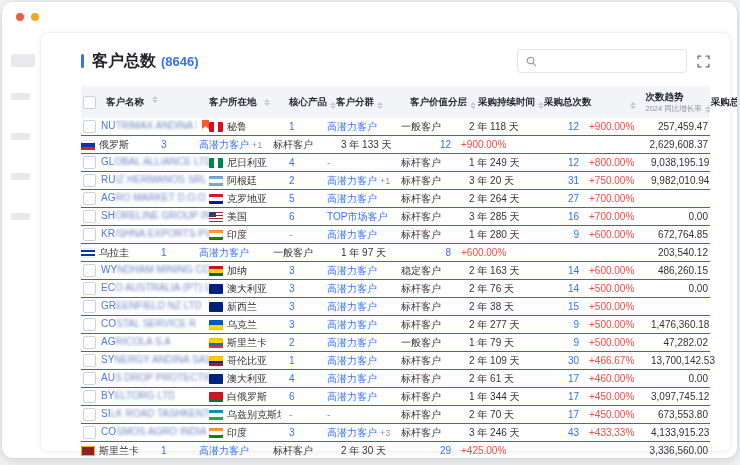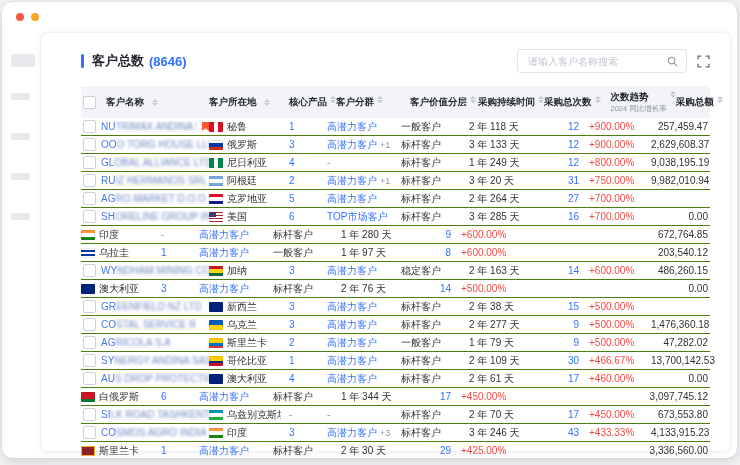--- a/index.html
+++ b/index.html
@@ -11,43 +11,43 @@
   
   .sidebar{position:absolute;left:0;top:30px;bottom:0;width:38px;padding:22px 0 0 9px;box-sizing:border-box;}
   .sk{background:#e7e9ee;border-radius:2px;}
   .sk-lg{width:24px;height:13px;margin-bottom:26px;}
   .sk-sm{width:19px;height:7px;margin-bottom:33px;}
   
   .card{position:absolute;left:38px;top:30px;right:6px;bottom:6px;background:#fff;border:1px solid #eef0f3;
     border-radius:8px;box-shadow:0 1px 6px rgba(31,35,41,.06);padding:15px 20px 8px 40px;box-sizing:border-box;}
   .title-row{display:flex;align-items:center;height:26px;}
   .title-bar{width:3px;height:14px;background:#3370ff;border-radius:2px;margin-right:8px;}
-  .title{font-size:13px;font-weight:bold;color:#1f2329;}
+  .title{font-size:16px;font-weight:bold;color:#1f2329;}
   .count{font-size:13px;font-weight:bold;color:#3370ff;margin-left:5px;}
   .spacer{flex:1;}
   .search{width:170px;height:24px;border:1px solid #e0e2e8;border-radius:4px;display:flex;align-items:center;
     padding:0 8px;box-sizing:border-box;background:#fff;}
   .search input{border:0;outline:0;flex:1;font-size:10px;color:#303133;min-width:0;background:transparent;}
   .search input::placeholder{color:#c1c5cd;}
   .icon-btn{margin-left:10px;display:flex;align-items:center;}
   
   .table{margin-top:12px;}
   .thead{display:flex;align-items:center;background:#f2f4f7;border-radius:2px;height:32px;
     font-size:9.5px;color:#1f2329;font-weight:bold;}
-  .th{display:flex;align-items:flex-start;white-space:nowrap;box-sizing:border-box;}
+  .th{display:flex;align-items:flex-end;white-space:nowrap;box-sizing:border-box;}
   .th-sub{font-size:7.5px;color:#8f959e;font-weight:normal;line-height:1.3;}
   .tr{display:flex;align-items:center;height:17px;font-size:10px;color:#303133;border-bottom:1px solid #4d7c0f;}
   .td{box-sizing:border-box;}
-  .col-name{flex:0 0 128px;display:flex;align-items:center;gap:5px;overflow:hidden;white-space:nowrap;padding-left:2px;}
+  .col-name{flex:0 0 128px;display:flex;align-items:flex-start;gap:5px;overflow:hidden;white-space:nowrap;padding-left:2px;}
   .col-loc{flex:0 0 72px;display:flex;align-items:center;gap:4px;white-space:nowrap;overflow:hidden;}
   .col-core{flex:0 0 46px;padding-left:8px;}
   .col-seg{flex:0 0 74px;white-space:nowrap;overflow:hidden;}
   .col-tier{flex:0 0 68px;white-space:nowrap;}
   .col-dur{flex:0 0 66px;white-space:nowrap;}
-  .col-cnt{flex:0 0 54px;text-align:right;padding-right:10px;justify-content:flex-end;}
+  .col-cnt{flex:0 0 54px;text-align:right;padding-right:10px;justify-content:flex-end;gap:35px;}
   .col-trend{flex:0 0 62px;}
   .col-total{flex:1;text-align:right;padding-right:2px;justify-content:flex-end;}
   .cb{width:11px;height:11px;border:1px solid #ccd0d9;border-radius:2px;background:#fff;flex:none;display:inline-block;}
   .name-link{overflow:hidden;white-space:nowrap;}
   .name-pre{color:#4b79e6;}
   .name-mid{color:#6f87c2;filter:blur(1.7px);}
   .hot{width:7px;height:9px;flex:none;background:#ff5a2f;clip-path:polygon(0 0,100% 0,100% 100%,50% 70%,0 100%);}
   .blue{color:#3370ff;}
   .red{color:#f54a45;}
   .gray{color:#8f959e;}
@@ -95,21 +95,20 @@
     <div class="sk sk-sm"></div>
   </div>
 
   <div class="card">
     <div class="title-row">
       <span class="title-bar"></span>
       <span class="title">客户总数</span>
       <span class="count">(8646)</span>
       <span class="spacer"></span>
       <div class="search">
-        <input type="text" placeholder="请输入客户名称搜索" style="">
         <svg width="11" height="11" viewBox="0 0 12 12">
           <circle cx="5" cy="5" r="3.6" fill="none" stroke="#8f959e" stroke-width="1.2"></circle>
           <line x1="8" y1="8" x2="11" y2="11" stroke="#8f959e" stroke-width="1.2"></line>
         </svg>
       </div>
       <span class="icon-btn">
         <svg width="13" height="13" viewBox="0 0 12 12" fill="none" stroke="#646a73" stroke-width="1.2">
           <path d="M1 4V1h3"></path>
             <path d="M8 1h3v3"></path>
             <path d="M11 8v3H8"></path>
@@ -201,24 +200,20 @@
             </div>
             <div class="td col-core"><span class="blue">1</span></div>
             <div class="td col-seg"><span class="blue">高潜力客户</span></div>
             <div class="td col-tier">一般客户</div>
             <div class="td col-dur">2 年 118 天</div>
             <div class="td col-cnt"><span class="blue">12</span></div>
             <div class="td col-trend"><span class="red">+900.00%</span></div>
             <div class="td col-total">257,459.47</div>
           </div>
           <div class="tr">
-            <div class="td col-name">
-              <span class="cb"></span>
-              <span class="name-link"><span class="name-pre">OO</span><span class="name-mid">O TORG HOUSE LLC</span></span>
-            </div>
             <div class="td col-loc">
               <span class="flag flag-ru"></span>
               <span>俄罗斯</span>
             </div>
             <div class="td col-core"><span class="blue">3</span></div>
             <div class="td col-seg"><span class="blue">高潜力客户</span><span class="extra">+1</span></div>
             <div class="td col-tier">标杆客户</div>
             <div class="td col-dur">3 年 133 天</div>
             <div class="td col-cnt"><span class="blue">12</span></div>
             <div class="td col-trend"><span class="red">+900.00%</span></div>
@@ -286,20 +281,24 @@
             </div>
             <div class="td col-core"><span class="blue">6</span></div>
             <div class="td col-seg"><span class="blue">TOP市场客户</span></div>
             <div class="td col-tier">标杆客户</div>
             <div class="td col-dur">3 年 285 天</div>
             <div class="td col-cnt"><span class="blue">16</span></div>
             <div class="td col-trend"><span class="red">+700.00%</span></div>
             <div class="td col-total">0.00</div>
           </div>
           <div class="tr">
+            <div class="td col-name">
+              <span class="cb"></span>
+              <span class="name-link"><span class="name-pre">KR</span><span class="name-mid">ISHNA EXPORTS PVT</span></span>
+            </div>
             <div class="td col-loc">
               <span class="flag flag-in"></span>
               <span>印度</span>
             </div>
             <div class="td col-core"><span class="gray">-</span></div>
             <div class="td col-seg"><span class="blue">高潜力客户</span></div>
             <div class="td col-tier">标杆客户</div>
             <div class="td col-dur">1 年 280 天</div>
             <div class="td col-cnt"><span class="blue">9</span></div>
             <div class="td col-trend"><span class="red">+600.00%</span></div>
@@ -329,20 +328,24 @@
             </div>
             <div class="td col-core"><span class="blue">3</span></div>
             <div class="td col-seg"><span class="blue">高潜力客户</span></div>
             <div class="td col-tier">稳定客户</div>
             <div class="td col-dur">2 年 163 天</div>
             <div class="td col-cnt"><span class="blue">14</span></div>
             <div class="td col-trend"><span class="red">+600.00%</span></div>
             <div class="td col-total">486,260.15</div>
           </div>
           <div class="tr">
+            <div class="td col-name">
+              <span class="cb"></span>
+              <span class="name-link"><span class="name-pre">EC</span><span class="name-mid">O AUSTRALIA (PT) LTD</span></span>
+            </div>
             <div class="td col-loc">
               <span class="flag flag-au"></span>
               <span>澳大利亚</span>
             </div>
             <div class="td col-core"><span class="blue">3</span></div>
             <div class="td col-seg"><span class="blue">高潜力客户</span></div>
             <div class="td col-tier">标杆客户</div>
             <div class="td col-dur">2 年 76 天</div>
             <div class="td col-cnt"><span class="blue">14</span></div>
             <div class="td col-trend"><span class="red">+500.00%</span></div>
@@ -427,20 +430,24 @@
             </div>
             <div class="td col-core"><span class="blue">4</span></div>
             <div class="td col-seg"><span class="blue">高潜力客户</span></div>
             <div class="td col-tier">标杆客户</div>
             <div class="td col-dur">2 年 61 天</div>
             <div class="td col-cnt"><span class="blue">17</span></div>
             <div class="td col-trend"><span class="red">+460.00%</span></div>
             <div class="td col-total">0.00</div>
           </div>
           <div class="tr">
+            <div class="td col-name">
+              <span class="cb"></span>
+              <span class="name-link"><span class="name-pre">BY</span><span class="name-mid">ELTORG LTD</span></span>
+            </div>
             <div class="td col-loc">
               <span class="flag flag-by"></span>
               <span>白俄罗斯</span>
             </div>
             <div class="td col-core"><span class="blue">6</span></div>
             <div class="td col-seg"><span class="blue">高潜力客户</span></div>
             <div class="td col-tier">标杆客户</div>
             <div class="td col-dur">1 年 344 天</div>
             <div class="td col-cnt"><span class="blue">17</span></div>
             <div class="td col-trend"><span class="red">+450.00%</span></div>

